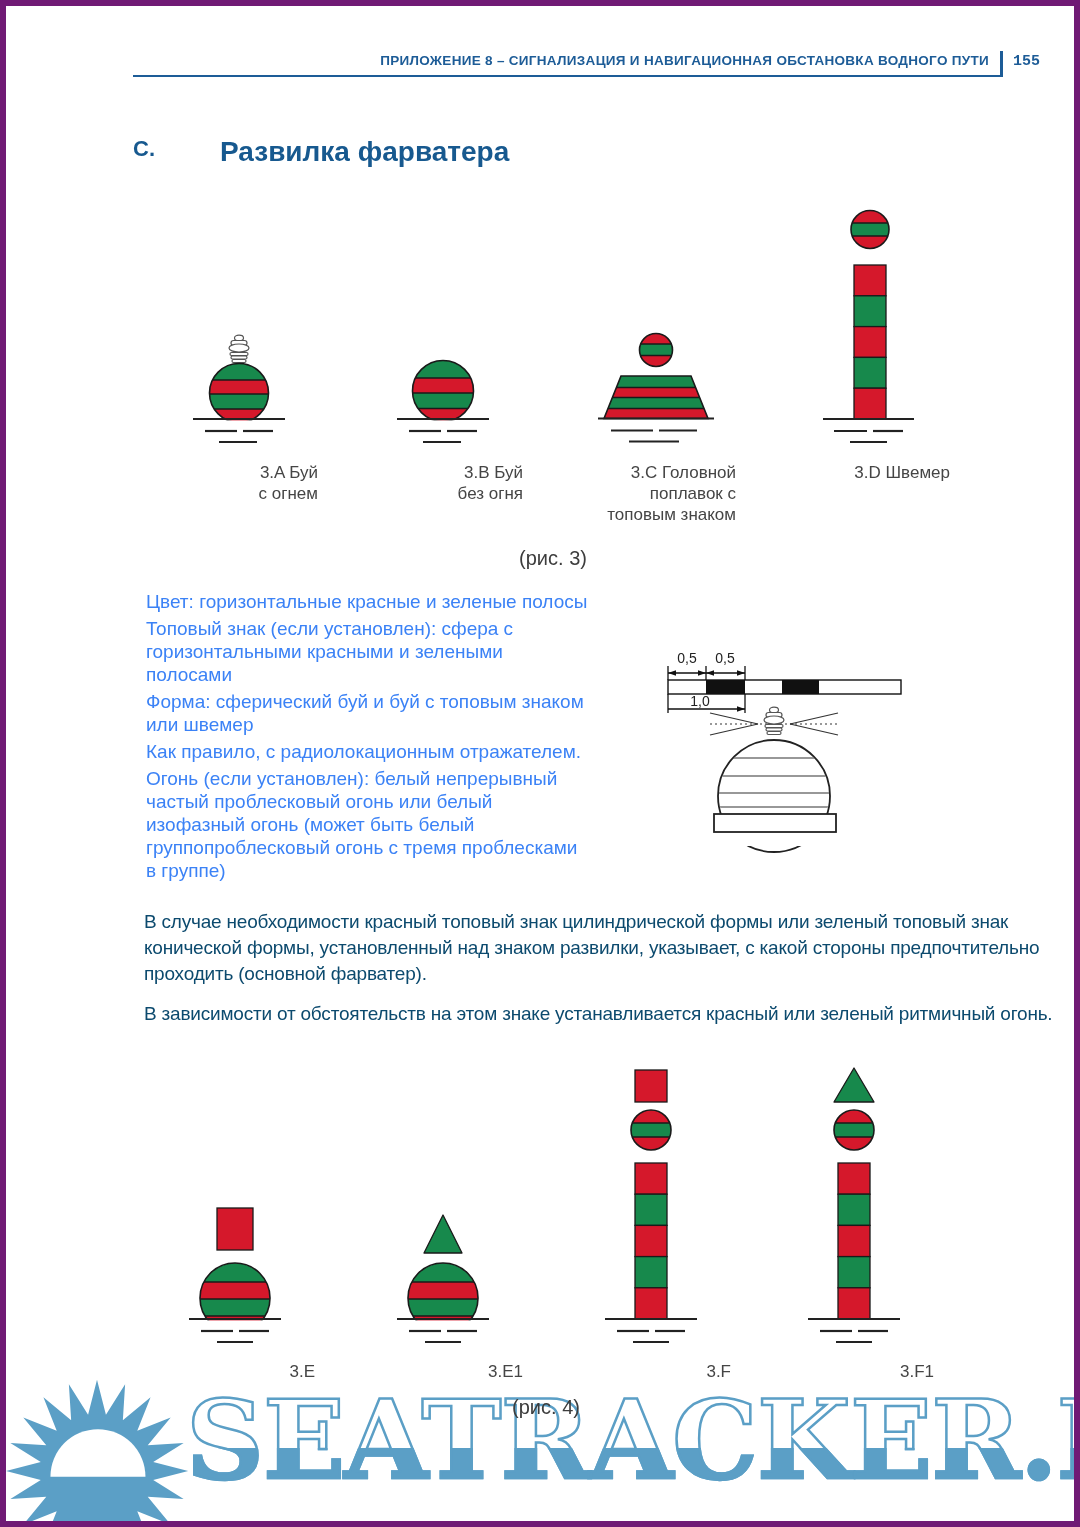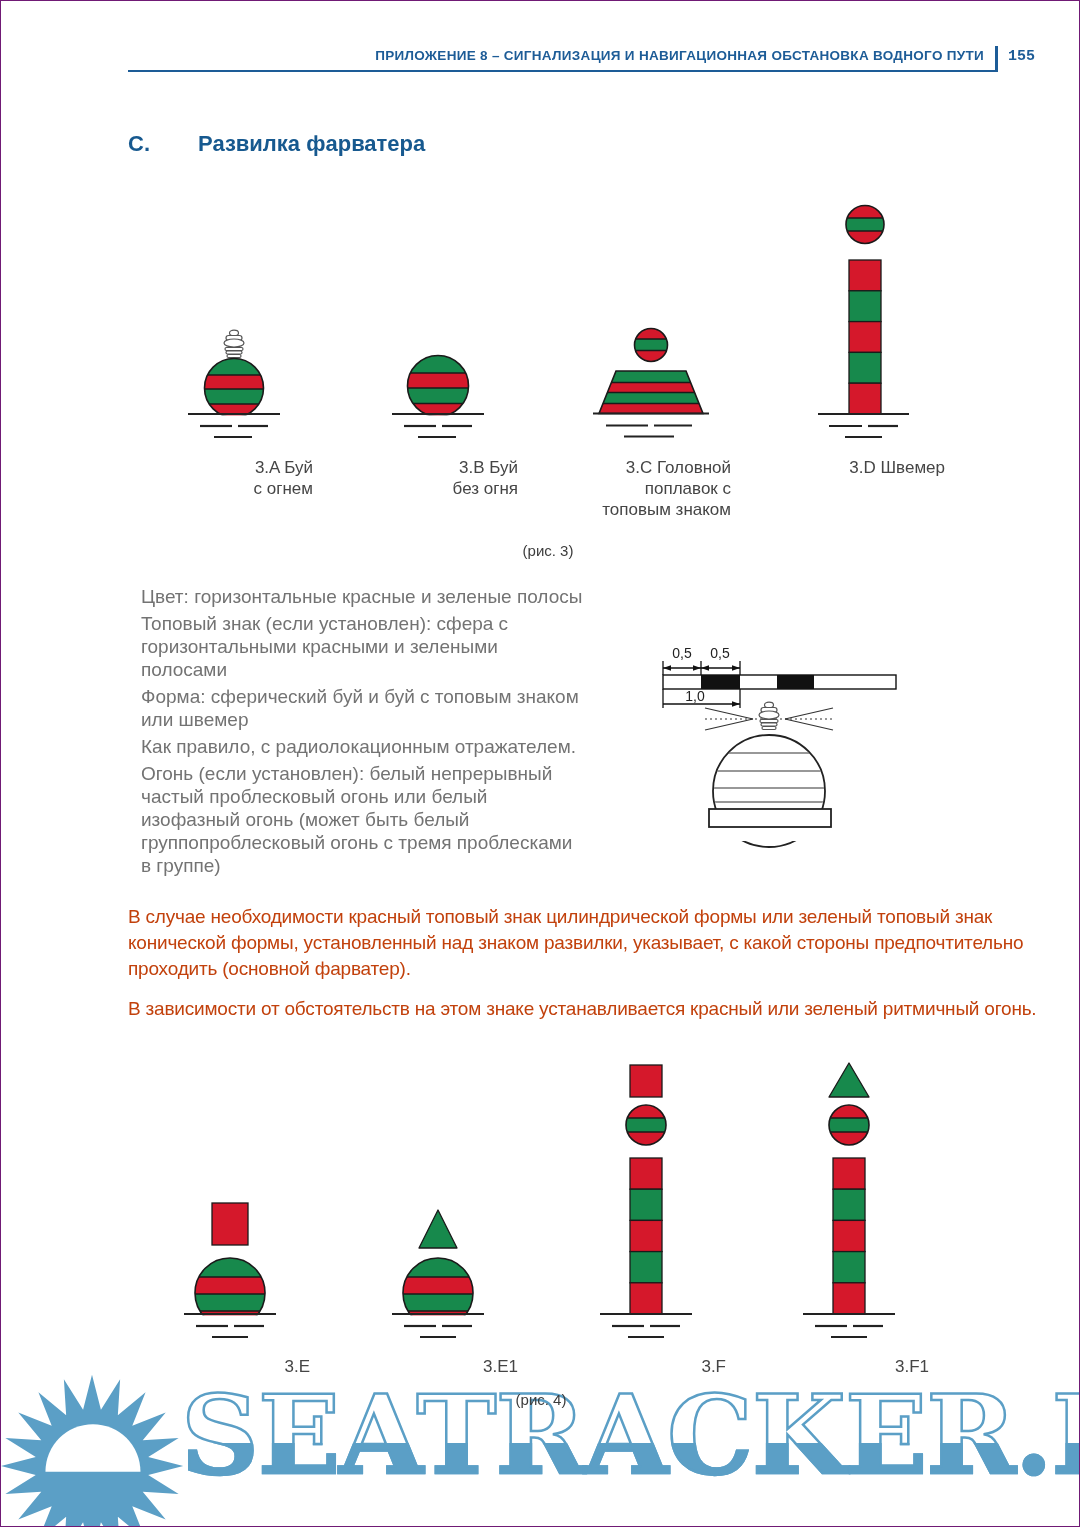--- a/index.html
+++ b/index.html
@@ -1,46 +1,46 @@
 <!DOCTYPE html>
 <html style="--red: #d5182b; --green: #17894c; --heading_blue: #17598f; --header_blue: #1d5c97; --watermark_blue: #5b9fc6; --ink: #1a1a1a; --text: #3d3d3d;"><head>
 <meta charset="utf-8">
 <style>
   html,body{margin:0;padding:0;background:#888;}
   .page{
     position:relative;width:1080px;height:1527px;margin:0 auto;
     background:#fff;overflow:hidden;
     font-family:"Liberation Sans",sans-serif;color:var(--text,#3d3d3d);
-    border:1px solid #701a75;box-sizing:border-box;
+    border:6px solid #701a75;box-sizing:border-box;
   }
   .abs{position:absolute;}
   
   .header-text{
     left:127px;top:47px;width:856px;text-align:right;
     font-size:13.5px;font-weight:bold;letter-spacing:.3px;
     color:var(--header_blue);white-space:nowrap;
   }
   .header-vbar{left:994px;top:45px;width:2.5px;height:26px;background:var(--header_blue);}
   .header-rule{left:127px;top:69px;width:869px;height:2px;background:var(--header_blue);}
   .page-number{left:1007px;top:47px;font-size:15px;font-weight:bold;color:var(--header_blue);font-family:Liberation Mono, monospace;}
   
   .section-letter{left:127px;top:130px;font-size:22px;font-weight:bold;color:var(--heading_blue);}
-  .section-title{left:197px;top:130px;font-size:22px;font-weight:bold;color:var(--heading_blue);}
+  .section-title{left:214px;top:130px;font-size:28px;font-weight:bold;color:var(--heading_blue);}
   
   .fig-label{
     width:160px;text-align:right;font-size:17px;line-height:21px;
     color:#454545;white-space:pre-line;
   }
-  .fig-caption{width:200px;text-align:center;font-size:15px;color:#3d3d3d;z-index:6;}
+  .fig-caption{width:200px;text-align:center;font-size:20px;color:#3d3d3d;z-index:6;}
   
   .char-list{left:140px;top:584px;width:520px;}
-  .char-item{font-size:19px;line-height:23px;margin:0 0 4px 0;white-space:pre-line;color:#737373;}
+  .char-item{font-size:19px;line-height:23px;margin:0 0 4px 0;white-space:pre-line;color:#3b82f6;}
   
   .paras{left:127px;top:903px;width:940px;}
-  .para{font-size:19px;line-height:26px;letter-spacing:-0.2px;margin:0 0 14px 0;white-space:pre-line;color:#c2410c;}
+  .para{font-size:19px;line-height:26px;letter-spacing:-0.2px;margin:0 0 14px 11px;white-space:pre-line;color:#0c4a6e;}
   
   svg{overflow:visible;}
   svg text{font-family:"Liberation Sans",sans-serif;font-size:14px;fill:#222;}
   .fr{fill:var(--red);}
   .fg{fill:var(--green);}
   .st{stroke:var(--ink);stroke-width:1.3px;}
   .outline{fill:none;stroke:var(--ink);stroke-width:1.6px;}
   .div-line{stroke:var(--ink);stroke-width:1.3px;}
   .wl line{stroke:#222;stroke-width:2.2px;}
   .cover{fill:#fff;}

